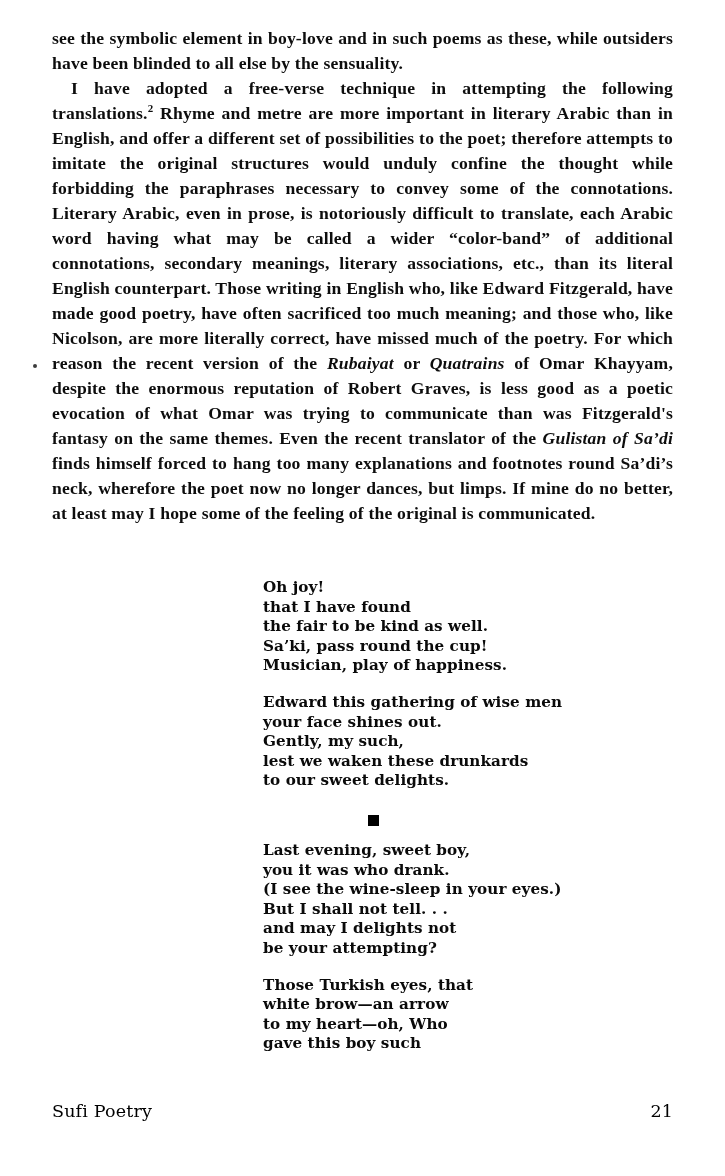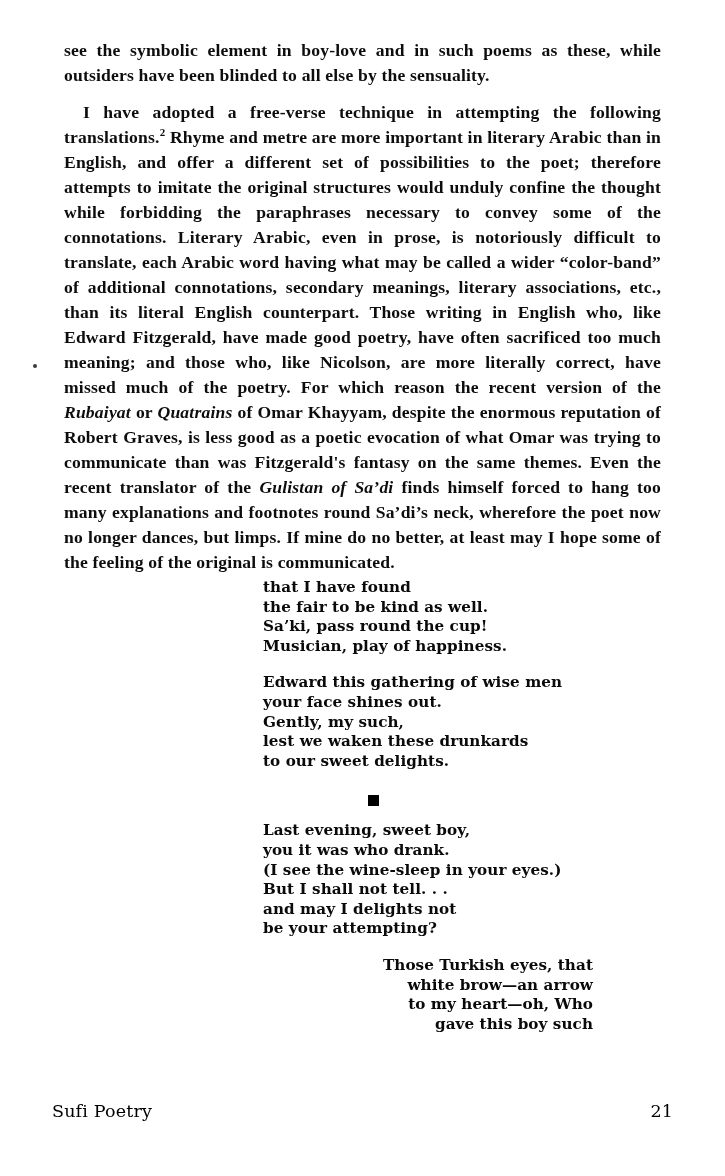--- a/index.html
+++ b/index.html
@@ -32,21 +32,21 @@
     top: 26px;
     width: 621px;
     font-size: 17.6px;
     line-height: 25.0px;
     text-align: justify;
     text-justify: inter-word;
     font-weight: 600;
     letter-spacing: 0.01em;
   }
   .prose p {
-    margin: 12px;
+    margin: 0;
     text-indent: 0;
   }
   .prose p.indent {
     text-indent: 19px;
   }
   .prose p + p { margin-top: 0; }
 
   .prose i, .prose em {
   }
   sup.fn {
@@ -77,21 +77,21 @@
     font-family: "DejaVu Serif", "Liberation Serif", serif;
     font-size: 15.2px;
     line-height: 19.6px;
     font-weight: 700;
     letter-spacing: 0.005em;
     color: #0a0a0a;
   }
   .stanza {
     margin: 0 0 17px 0;
   }
-  .stanza:last-child { margin-bottom: 17px; text-align: right; }
+  .stanza:last-child { margin-bottom: 17px; }
   .stanza .vline {
     display: block;
     white-space: pre;
   }
 
   
   .ornament-row {
     height: 33px;
     position: relative;
   }
@@ -132,20 +132,21 @@
     <p><span>see the symbolic element in boy-love and in such poems as these, while outsiders have been blinded to all else by the sensuality.</span></p>
 
     <p class="indent"><span>I have adopted a free-verse technique in attempting the following translations.</span><sup class="fn">2</sup><span> Rhyme and metre are more important in literary Arabic than in English, and offer a different set of possibilities to the poet; therefore attempts to imitate the original structures would unduly confine the thought while forbidding the paraphrases necessary to convey some of the connotations. Literary Arabic, even in prose, is notoriously difficult to translate, each Arabic word having what may be called a wider “color-band” of additional connotations, secondary meanings, literary associations, etc., than its literal English counterpart. Those writing in English who, like Edward Fitzgerald, have made good poetry, have often sacrificed too much meaning; and those who, like Nicolson, are more literally correct, have missed much of the poetry. For which reason the recent version of the </span><i>Rubaiyat</i><span> or </span><i>Quatrains</i><span> of Omar Khayyam, despite the enormous reputation of Robert Graves, is less good as a poetic evocation of what Omar was trying to communicate than was Fitzgerald's fantasy on the same themes. Even the recent translator of the </span><i>Gulistan of Sa’di</i><span> finds himself forced to hang too many explanations and footnotes round Sa’di’s neck, wherefore the poet now no longer dances, but limps. If mine do no better, at least may I hope some of the feeling of the original is communicated.</span></p>
   </div>
 
   <div class="speck"></div>
 
   <div class="poem">
 
     <div class="stanza">
+      <span class="vline">Oh joy!</span>
       <span class="vline">that I have found</span>
       <span class="vline">the fair to be kind as well.</span>
       <span class="vline">Sa’ki, pass round the cup!</span>
       <span class="vline">Musician, play of happiness.</span>
     </div>
 
     <div class="stanza">
       <span class="vline">Edward this gathering of wise men</span>
       <span class="vline">your face shines out.</span>
       <span class="vline">Gently, my such,</span>

